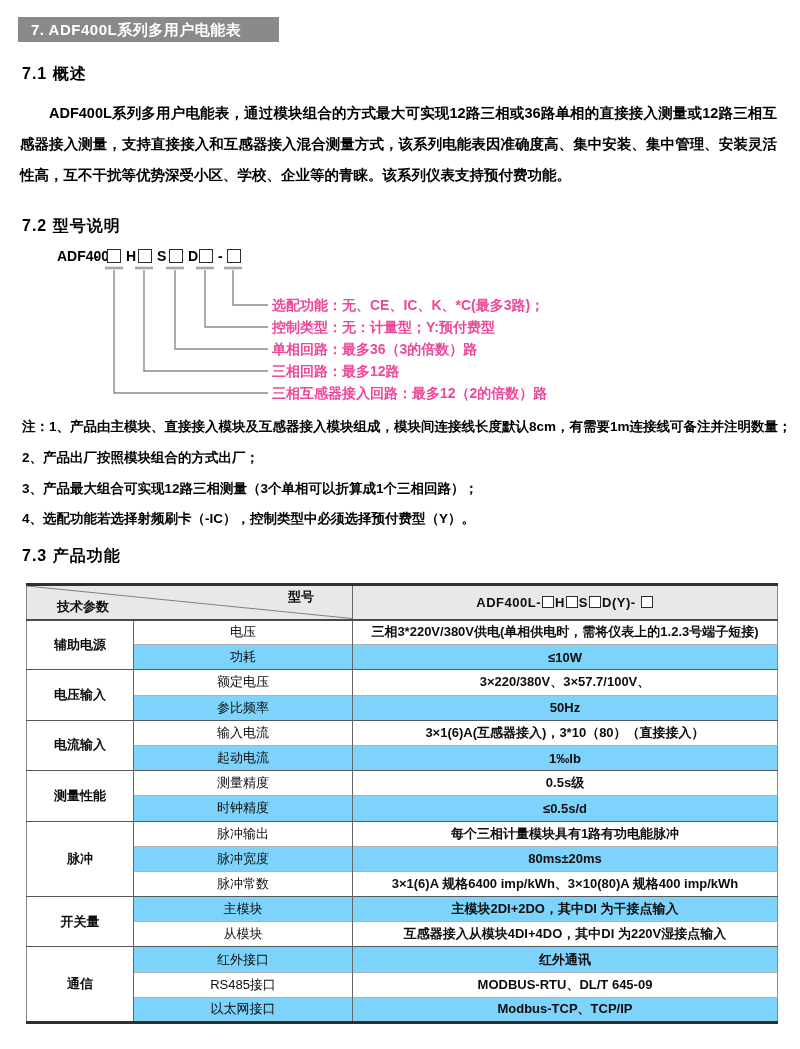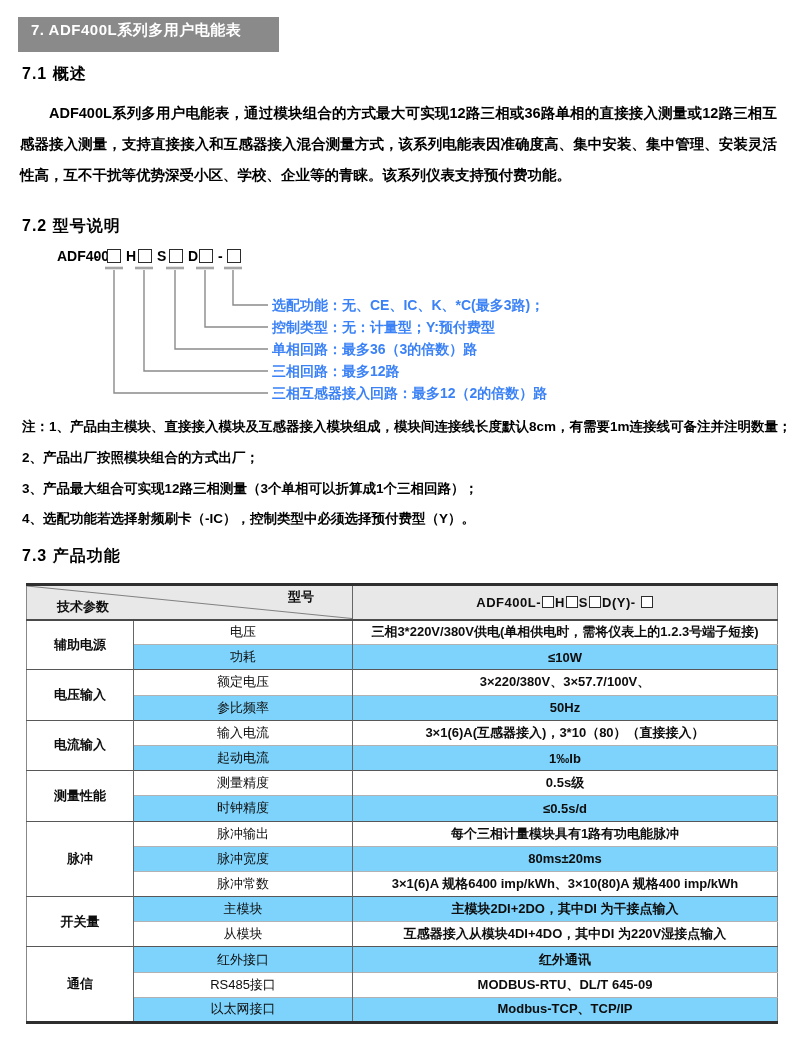--- a/index.html
+++ b/index.html
@@ -5,21 +5,21 @@
   html,body{margin:0;padding:0;}
   body{
     width:800px;height:1049px;position:relative;background:#ffffff;
     font-family:"Liberation Sans","DejaVu Sans",sans-serif;
     color:#111;overflow:hidden;
   }
   .abs{position:absolute;}
 
   
   .title-bar{
-    left:18px;top:17px;width:248px;height:35px;
+    left:18px;top:17px;width:248px;height:25px;
     background:#8a8a8a;color:#ffffff;
     font-size:15px;font-weight:bold;line-height:25px;
     padding-left:13px;letter-spacing:.5px;
   }
 
   
   .h-sec{font-size:16px;font-weight:bold;color:#000;letter-spacing:1px;}
 
   
   .para{
@@ -30,21 +30,21 @@
 
   
   .diagram{left:0;top:245px;width:800px;height:165px;}
   .m-txt{position:absolute;font-size:14px;font-weight:600;color:#000;top:3px;}
   .m-box{
     position:absolute;top:4px;width:12px;height:12px;
     border:1.5px solid #2c2c2c;background:#fff;
   }
   .d-label{
     position:absolute;left:272px;height:18px;line-height:18px;
-    font-size:14px;font-weight:600;color:#3b82f6;white-space:nowrap;
+    font-size:14px;font-weight:600;color:#ec4899;white-space:nowrap;
   }
   .d-svg{position:absolute;left:0;top:0;}
 
   
   .notes{left:22px;top:412px;width:770px;}
   .note-line{
     font-size:13.5px;font-weight:600;color:#000;
     line-height:30.8px;white-space:nowrap;
   }
 

